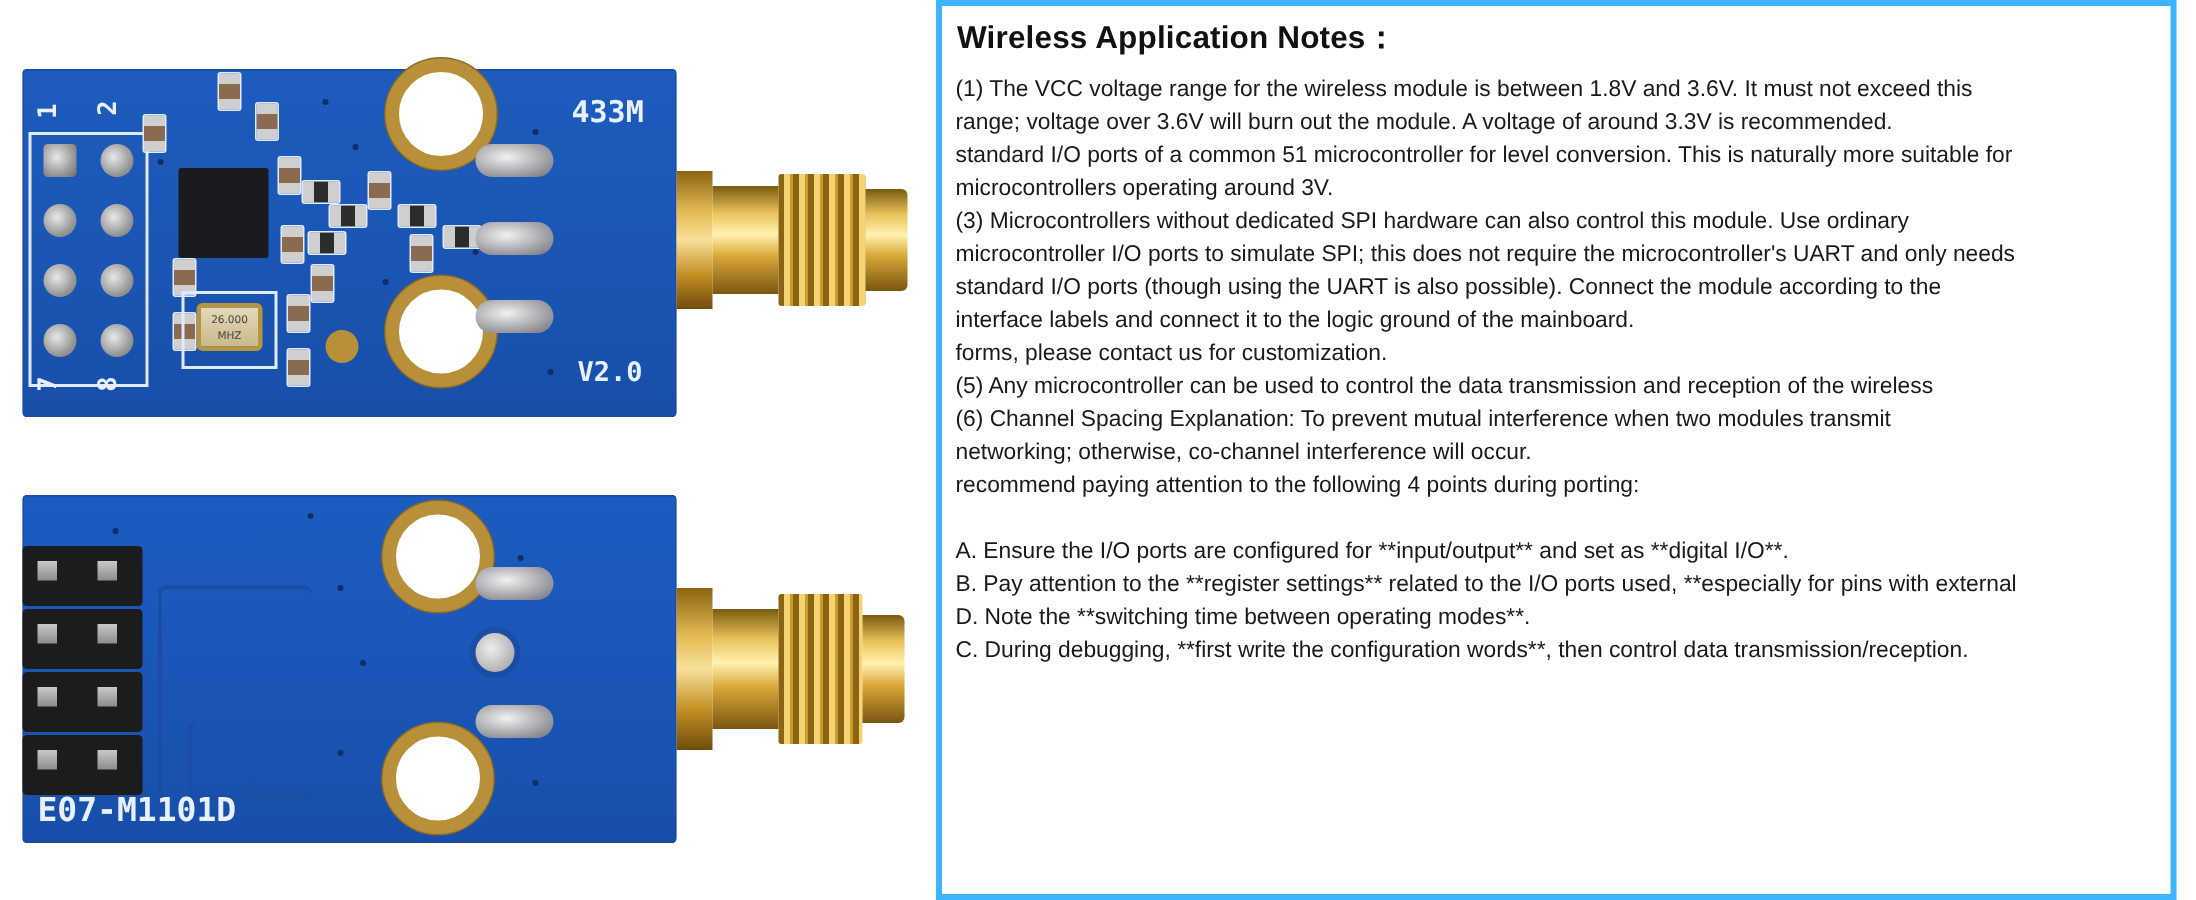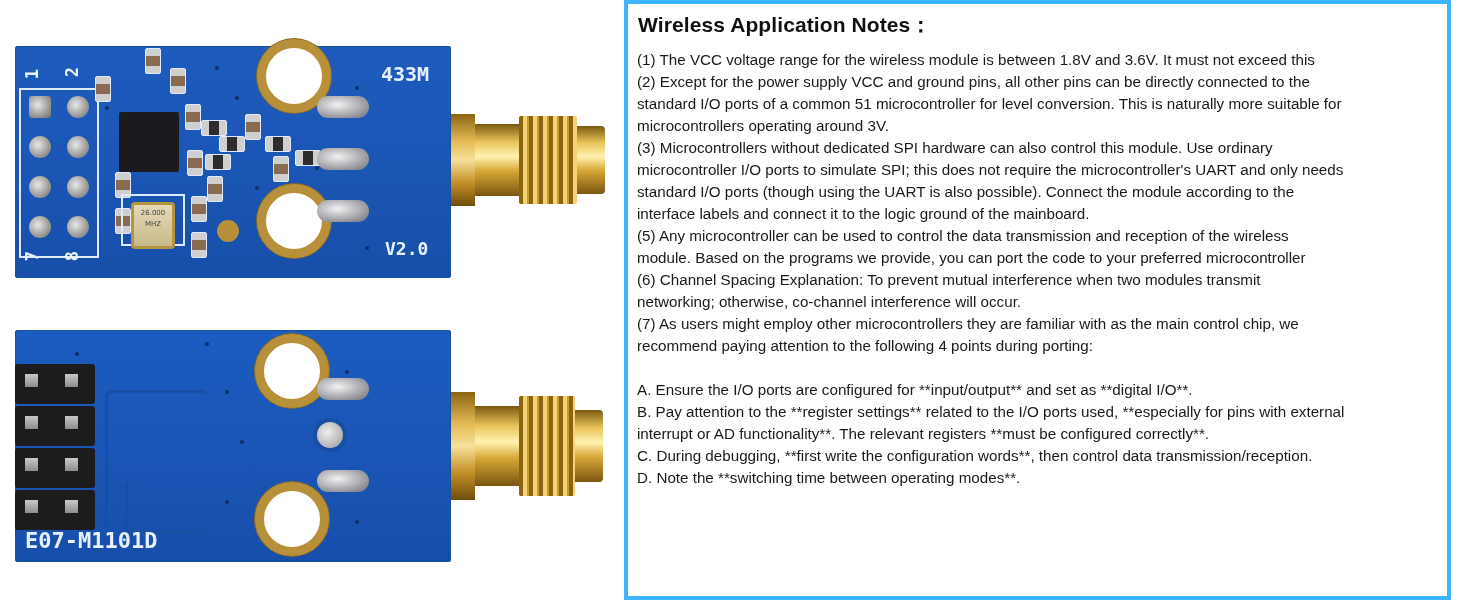--- a/index.html
+++ b/index.html
@@ -11,21 +11,21 @@
     .board.bottom { left: 15px; top: 330px; width: 436px; height: 232px; background: linear-gradient(180deg,#1b5cc0 0%, #1a55b5 60%, #174eaa 100%); }
 
     .silk { position: absolute; color: #e8f0ff; font-family: "DejaVu Sans Mono", monospace; font-weight: bold; }
     .pinframe { position: absolute; border: 2px solid #dfe9ff; }
     .pad { position: absolute; width: 22px; height: 22px; border-radius: 50%; background: radial-gradient(circle at 40% 40%, #e8e8e8, #9a9a9a 60%, #6c6c6c); }
     .pad.sq { border-radius: 3px; }
     .chip { position: absolute; background: #1b1b1f; border-radius: 2px; }
     .smd { position: absolute; width: 14px; height: 24px; border: 1.5px solid #dfe9ff; border-radius: 2px; background: linear-gradient(180deg,#cfcfcf 0 30%, #8a6b50 30% 70%, #cfcfcf 70%); }
     .smd.h { width: 24px; height: 14px; background: linear-gradient(90deg,#cfcfcf 0 30%, #2c2c2c 30% 70%, #cfcfcf 70%); }
     .hole { position: absolute; width: 56px; height: 56px; border-radius: 50%; background: #ffffff; border: 9px solid #b8903a; box-shadow: 0 0 0 1px #8a6a25; }
-    .crystal { position: absolute; width: 44px; height: 47px; border-radius: 4px; background: linear-gradient(#e4d9b8,#c9b98a); border: 3px solid #b5953f; box-sizing: border-box; font-size: 7px; color: #444; text-align: center; line-height: 11px; padding-top: 3px; font-family: "DejaVu Sans", sans-serif; }
+    .crystal { position: absolute; width: 44px; height: 32px; border-radius: 4px; background: linear-gradient(#e4d9b8,#c9b98a); border: 3px solid #b5953f; box-sizing: border-box; font-size: 7px; color: #444; text-align: center; line-height: 11px; padding-top: 3px; font-family: "DejaVu Sans", sans-serif; }
     .crystal-frame { position: absolute; border: 2px solid #dfe9ff; }
     .solder { position: absolute; width: 52px; height: 22px; border-radius: 11px; background: radial-gradient(ellipse at 40% 40%, #f2f2f2, #a8a8ae 55%, #6e6e78); }
     .sma-body { position: absolute; background: linear-gradient(180deg,#7a5a10 0%, #e9c35a 25%, #fff2b0 45%, #d9a838 65%, #7a5610 100%); }
     .sma-thread { position: absolute; background: repeating-linear-gradient(90deg,#8a6412 0 4px,#f3d373 4px 8px,#c99a2c 8px 10px); border-radius: 2px; }
     .sma-flange { position: absolute; background: linear-gradient(180deg,#8a6412,#e5bc54 30%,#f7e09a 50%,#c38f24 75%,#6e4d0c); }
     .trace { position: absolute; border: 3px solid #1a4ea5; border-radius: 6px; }
     .via { position: absolute; width: 4px; height: 4px; border-radius: 50%; background: #0f2f66; }
     .header-pin { position: absolute; width: 38px; height: 34px; background: #1c1c1c; border-radius: 3px; }
     .header-pin i { position: absolute; left: 11px; top: 10px; width: 13px; height: 13px; background: linear-gradient(#c9c9c9,#8c8c8c); }
 
@@ -153,33 +153,31 @@
   <div class="sma-flange" style="position:absolute;left:451px;top:392px;width:24px;height:108px;"></div>
   <div class="sma-body" style="position:absolute;left:475px;top:406px;width:44px;height:80px;"></div>
   <div class="sma-thread" style="position:absolute;left:519px;top:396px;width:56px;height:100px;"></div>
   <div class="sma-body" style="position:absolute;left:575px;top:410px;width:28px;height:72px;border-radius:0 4px 4px 0;"></div>
 </div>
 
 <div class="notes">
   <div class="notes-title">Wireless Application Notes：</div>
   <div class="notes-body">
     <span class="line">(1) The VCC voltage range for the wireless module is between 1.8V and 3.6V. It must not exceed this</span>
-    <span class="line">(2) Except for the power supply VCC and ground pins, all other pins can be directly connected to the</span>
+    <span class="line">range; voltage over 3.6V will burn out the module. A voltage of around 3.3V is recommended.</span>
     <span class="line">standard I/O ports of a common 51 microcontroller for level conversion. This is naturally more suitable for</span>
     <span class="line">microcontrollers operating around 3V.</span>
     <span class="line">(3) Microcontrollers without dedicated SPI hardware can also control this module. Use ordinary</span>
     <span class="line">microcontroller I/O ports to simulate SPI; this does not require the microcontroller's UART and only needs</span>
     <span class="line">standard I/O ports (though using the UART is also possible). Connect the module according to the</span>
     <span class="line">interface labels and connect it to the logic ground of the mainboard.</span>
+    <span class="line">forms, please contact us for customization.</span>
     <span class="line">(5) Any microcontroller can be used to control the data transmission and reception of the wireless</span>
-    <span class="line">module. Based on the programs we provide, you can port the code to your preferred microcontroller</span>
     <span class="line">(6) Channel Spacing Explanation: To prevent mutual interference when two modules transmit</span>
     <span class="line">networking; otherwise, co-channel interference will occur.</span>
-    <span class="line">(7) As users might employ other microcontrollers they are familiar with as the main control chip, we</span>
     <span class="line">recommend paying attention to the following 4 points during porting:</span>
     <span class="gap"></span>
     <span class="line">A. Ensure the I/O ports are configured for **input/output** and set as **digital I/O**.</span>
     <span class="line">B. Pay attention to the **register settings** related to the I/O ports used, **especially for pins with external</span>
-    <span class="line">interrupt or AD functionality**. The relevant registers **must be configured correctly**.</span>
+    <span class="line">D. Note the **switching time between operating modes**.</span>
     <span class="line">C. During debugging, **first write the configuration words**, then control data transmission/reception.</span>
-    <span class="line">D. Note the **switching time between operating modes**.</span>
   </div>
 </div>
 
 </body></html>

